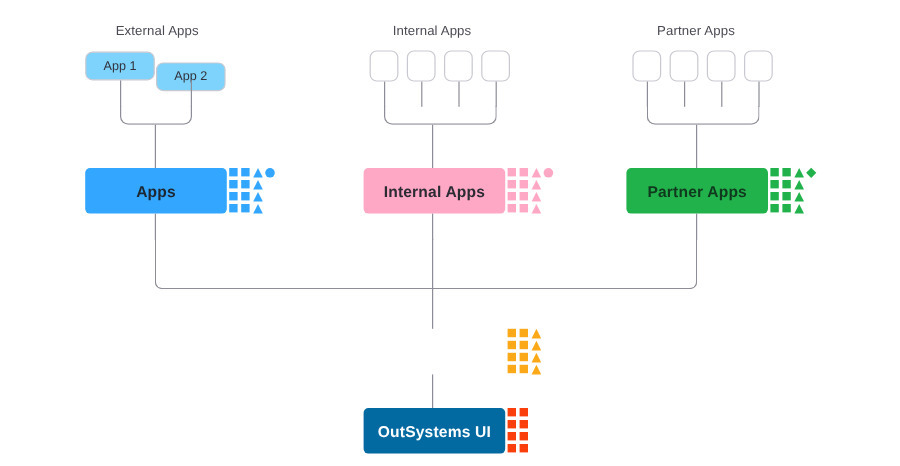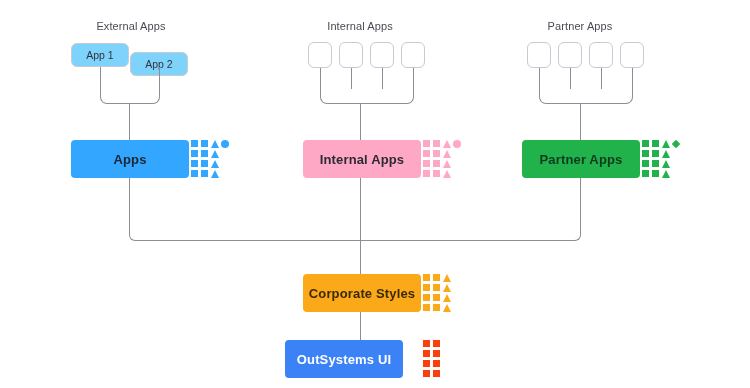--- a/index.html
+++ b/index.html
@@ -223,41 +223,38 @@
 
   <div class="vline" style="left:129px; top:178px; height:22px;"></div>
   <div class="vline" style="left:360px; top:178px; height:22px;"></div>
   <div class="vline" style="left:580px; top:178px; height:22px;"></div>
 
   <div class="bus" style="left:129px; top:199px; width:452px; height:42px; border-bottom:1px solid #8d8d98;"></div>
 
   <div class="vline" style="left:360px; top:199px; height:42px;"></div>
   <div class="vline" style="left:360px; top:240px; height:34px;"></div>
 
-  <div class="layer-box" style="left:303px; top:274px; width:118px; height:38px; background:#fba919; color:#3a2a05;">
-    <span>Corporate Styles</span>
-  </div>
   <div class="glyphgrid" style="left:423px; top:274px; grid-template-columns:repeat(3, 8px); grid-template-rows:repeat(4, 8px);">
     <span class="g-sq" style="background:#fba919;"></span>
     <span class="g-sq" style="background:#fba919;"></span>
     <span class="g-tri" style="border-bottom:8px solid #fba919;"></span>
     <span class="g-sq" style="background:#fba919;"></span>
     <span class="g-sq" style="background:#fba919;"></span>
     <span class="g-tri" style="border-bottom:8px solid #fba919;"></span>
     <span class="g-sq" style="background:#fba919;"></span>
     <span class="g-sq" style="background:#fba919;"></span>
     <span class="g-tri" style="border-bottom:8px solid #fba919;"></span>
     <span class="g-sq" style="background:#fba919;"></span>
     <span class="g-sq" style="background:#fba919;"></span>
     <span class="g-tri" style="border-bottom:8px solid #fba919;"></span>
   </div>
 
   <div class="vline" style="left:360px; top:312px; height:28px;"></div>
 
-  <div class="layer-box" style="left:285px; top:340px; width:118px; height:38px; background:#3b82f6; color:#ffffff;text-align:center;">
+  <div class="layer-box" style="left:303px; top:340px; width:118px; height:38px; background:#0369a1; color:#ffffff;text-align:center;">
     <span>OutSystems UI</span>
   </div>
   <div class="glyphgrid" style="left:423px; top:340px; grid-template-columns:repeat(2, 8px); grid-template-rows:repeat(4, 8px);">
     <span class="g-sq" style="background:#fa3e0c;"></span>
     <span class="g-sq" style="background:#fa3e0c;"></span>
     <span class="g-sq" style="background:#fa3e0c;"></span>
     <span class="g-sq" style="background:#fa3e0c;"></span>
     <span class="g-sq" style="background:#fa3e0c;"></span>
     <span class="g-sq" style="background:#fa3e0c;"></span>
     <span class="g-sq" style="background:#fa3e0c;"></span>

